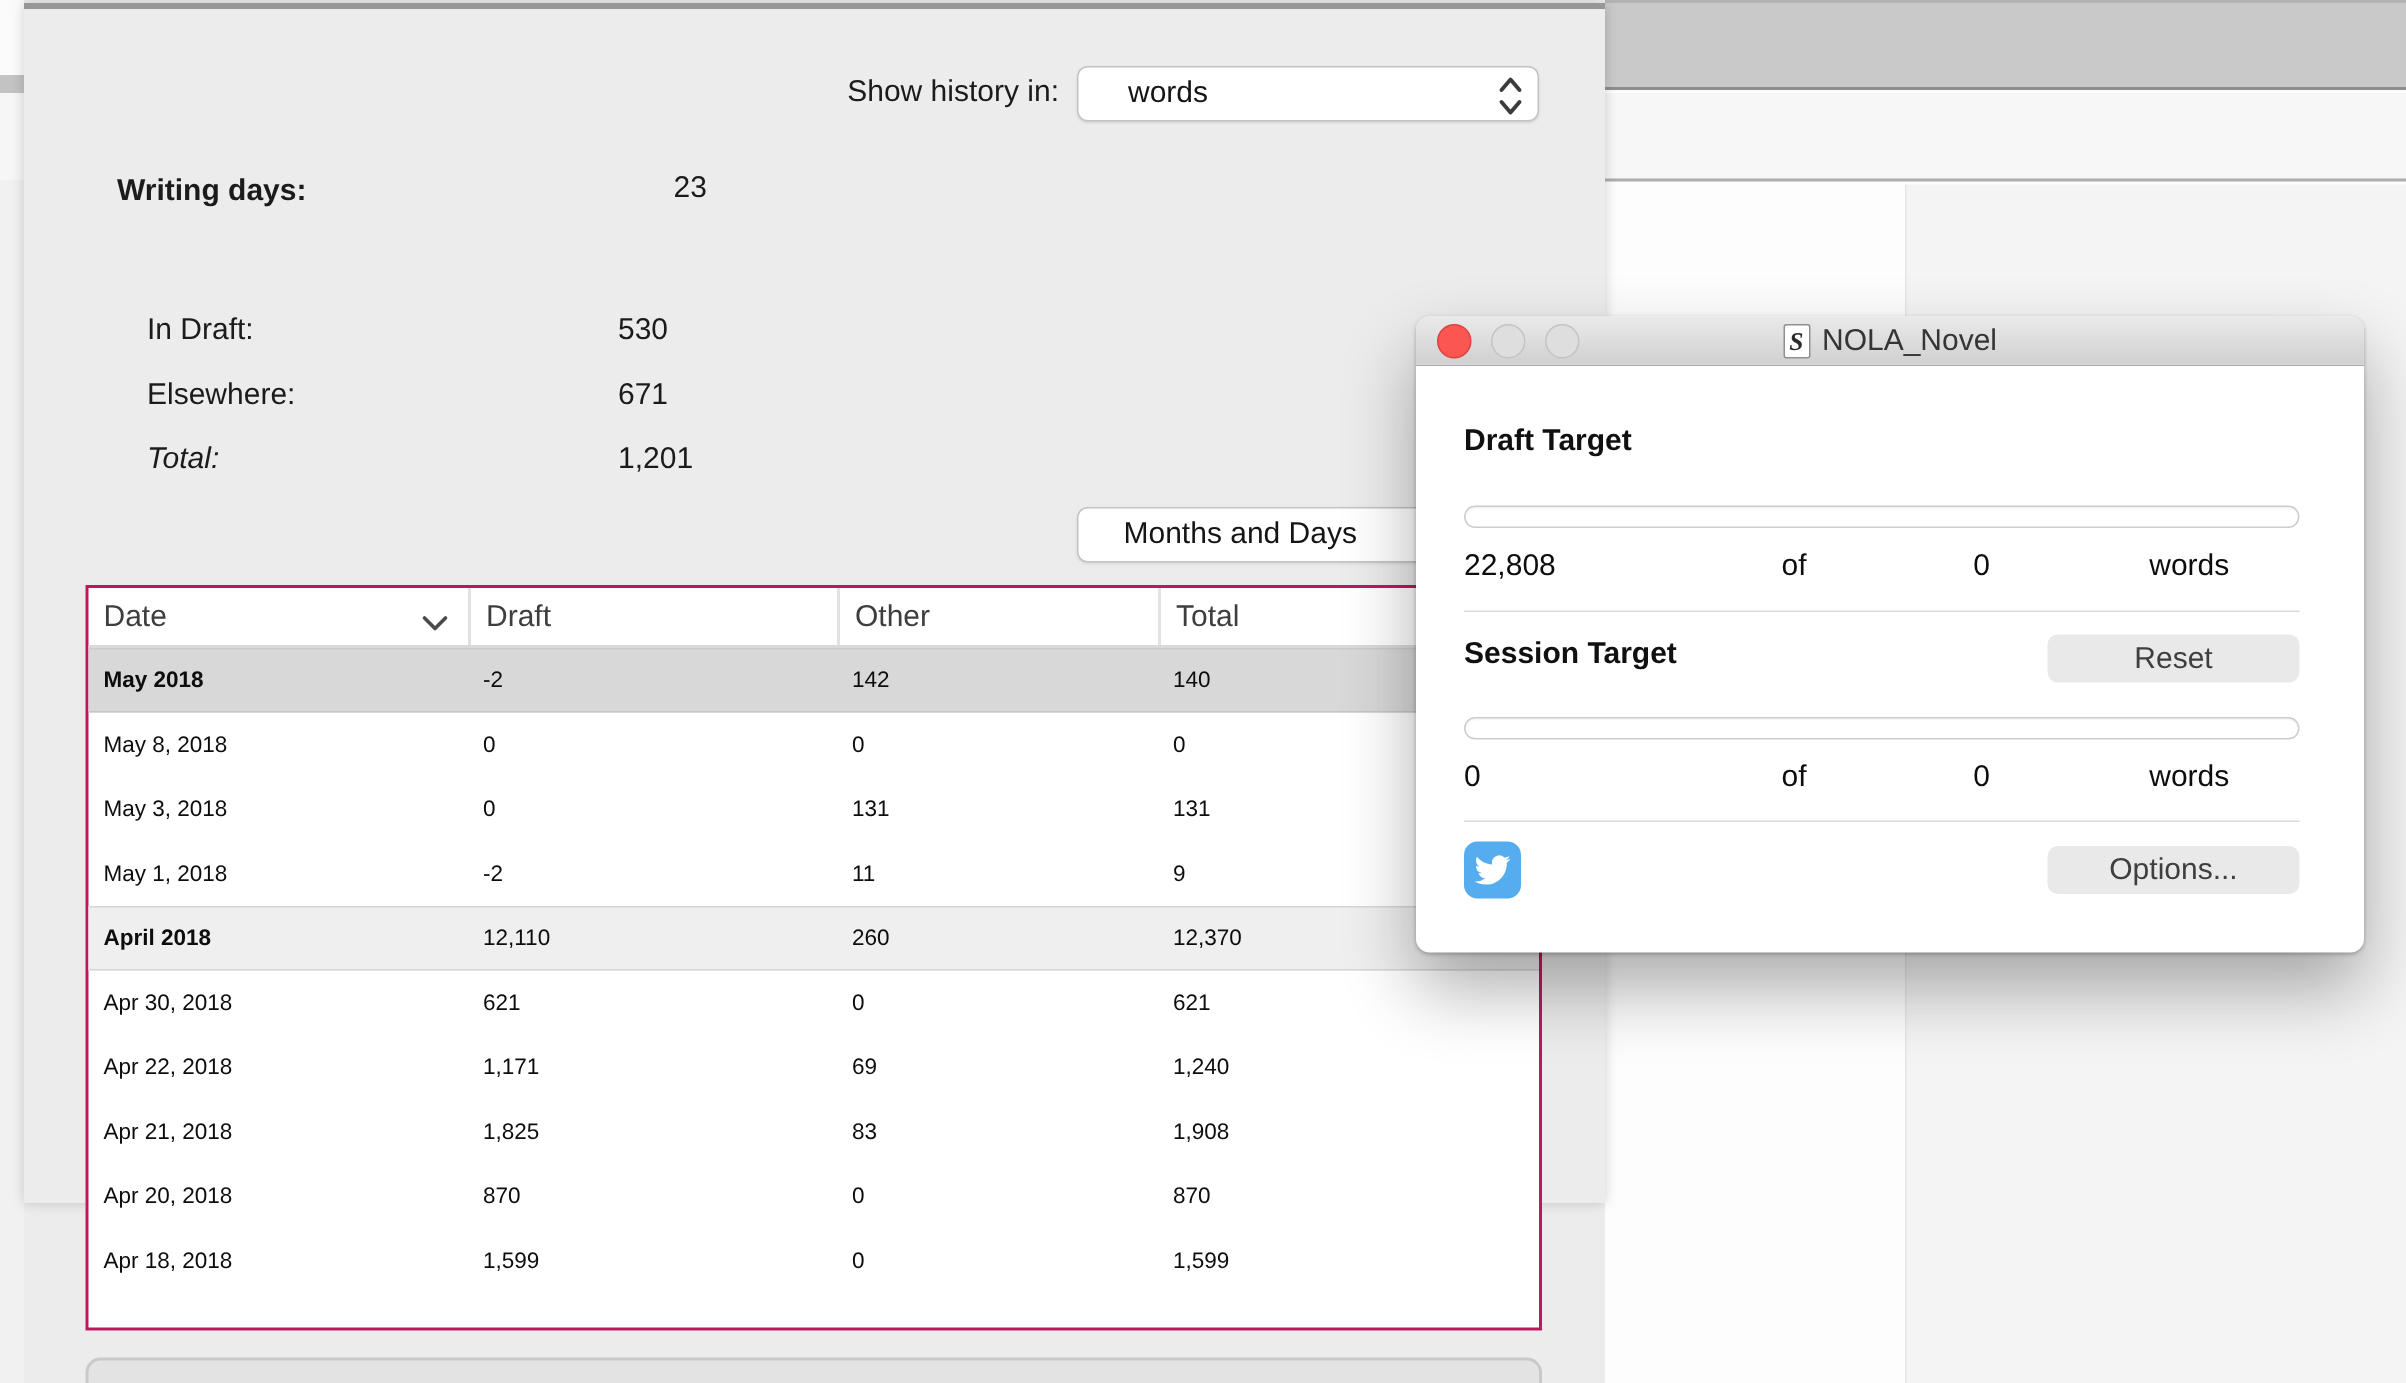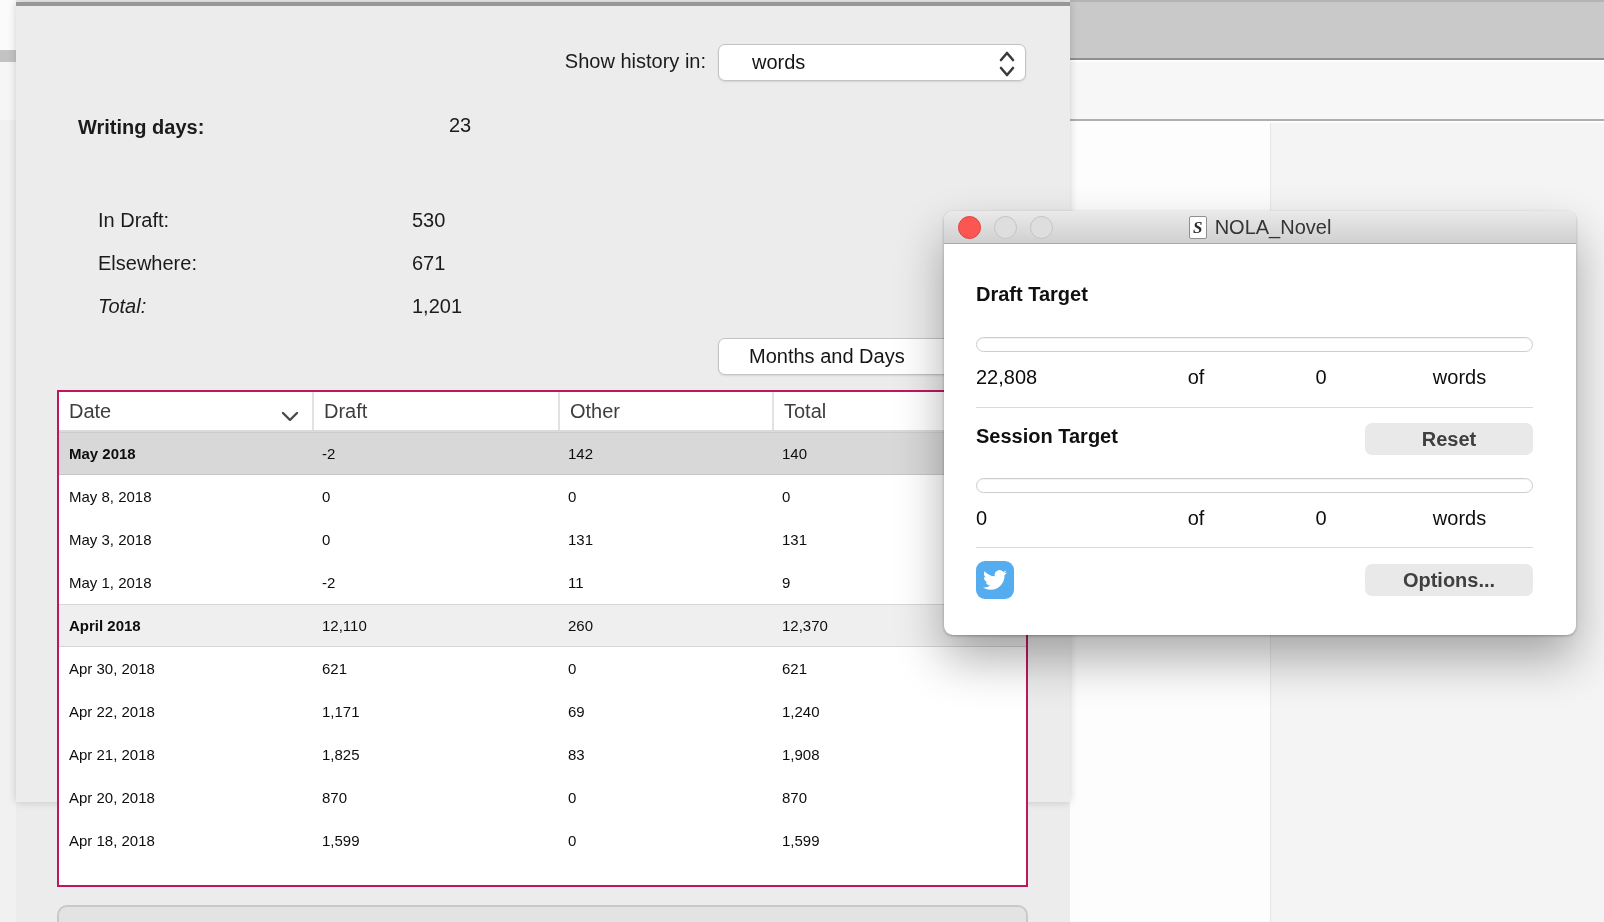--- a/index.html
+++ b/index.html
@@ -76,21 +76,21 @@
   .p-heading{position:absolute;left:32px;font-size:20px;font-weight:bold;color:#101010;white-space:nowrap;}
   .pbar{position:absolute;left:32px;width:557px;height:15px;border:1px solid #cdcdcd;border-radius:8px;
     background:#ffffff;box-shadow:inset 0 1px 1px rgba(0,0,0,.05);overflow:hidden;}
   .pbar .fill{height:100%;background:#8ab9e8;width:0;}
   .num-row{position:absolute;left:32px;width:557px;display:grid;
     grid-template-columns:160px 120px 130px 1fr;font-size:20px;color:#0d0d0d;}
   .num-row .cur{text-align:left;}
   .num-row .sep,.num-row .goal,.num-row .unit{text-align:center;}
   .p-divider{position:absolute;left:32px;width:557px;height:1px;background:#dadada;}
   .p-btn{position:absolute;left:421px;width:168px;height:32px;background:#e9e9e9;border:none;
-    border-radius:7px;font-size:20px;color:#3f3f3f;font-family:inherit;cursor:default;font-weight:bold;}
+    border-radius:7px;font-size:20px;color:#3f3f3f;font-family:inherit;cursor:default;}
   .tw-btn{position:absolute;left:32px;width:38px;height:38px;border-radius:9px;border:none;
     display:flex;align-items:center;justify-content:center;cursor:default;}
 </style>
 </head>
 <body>
 
 <div class="page">
 
   <div class="left-strip">
     <div class="a"></div>

